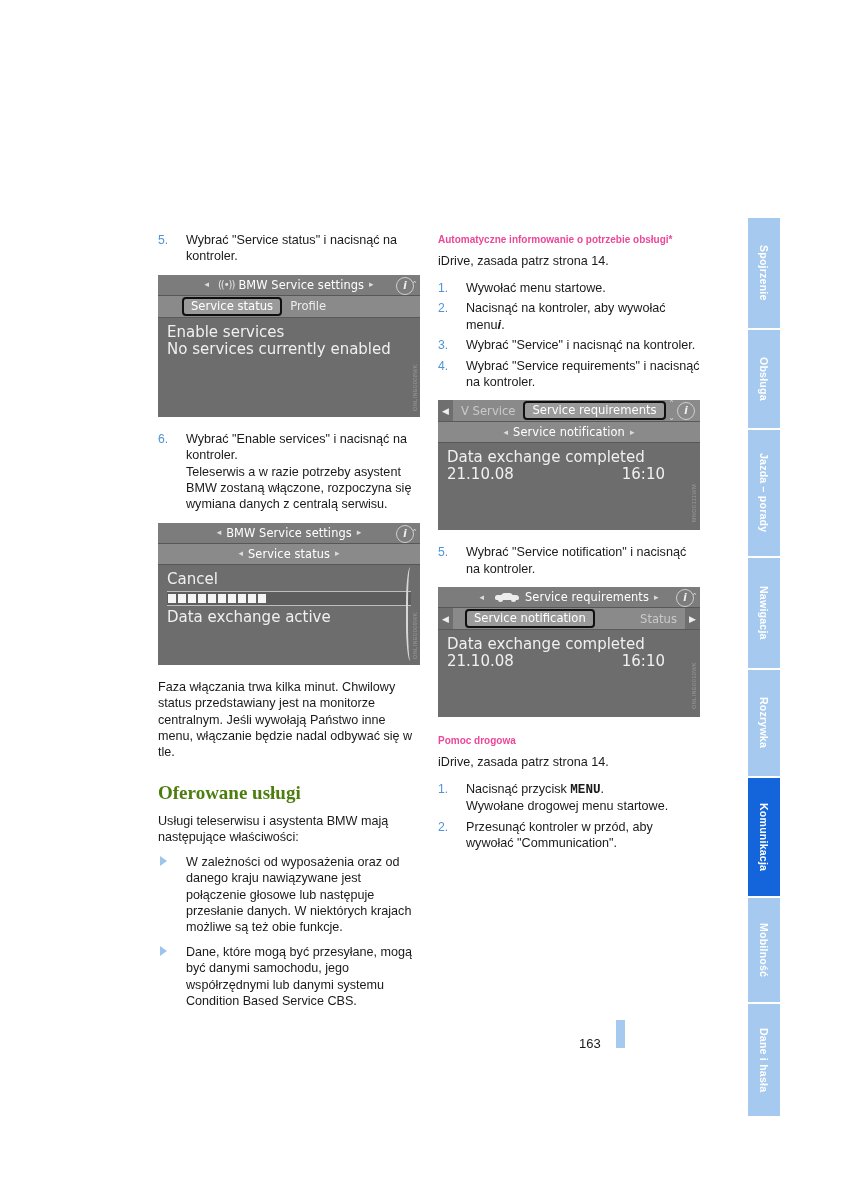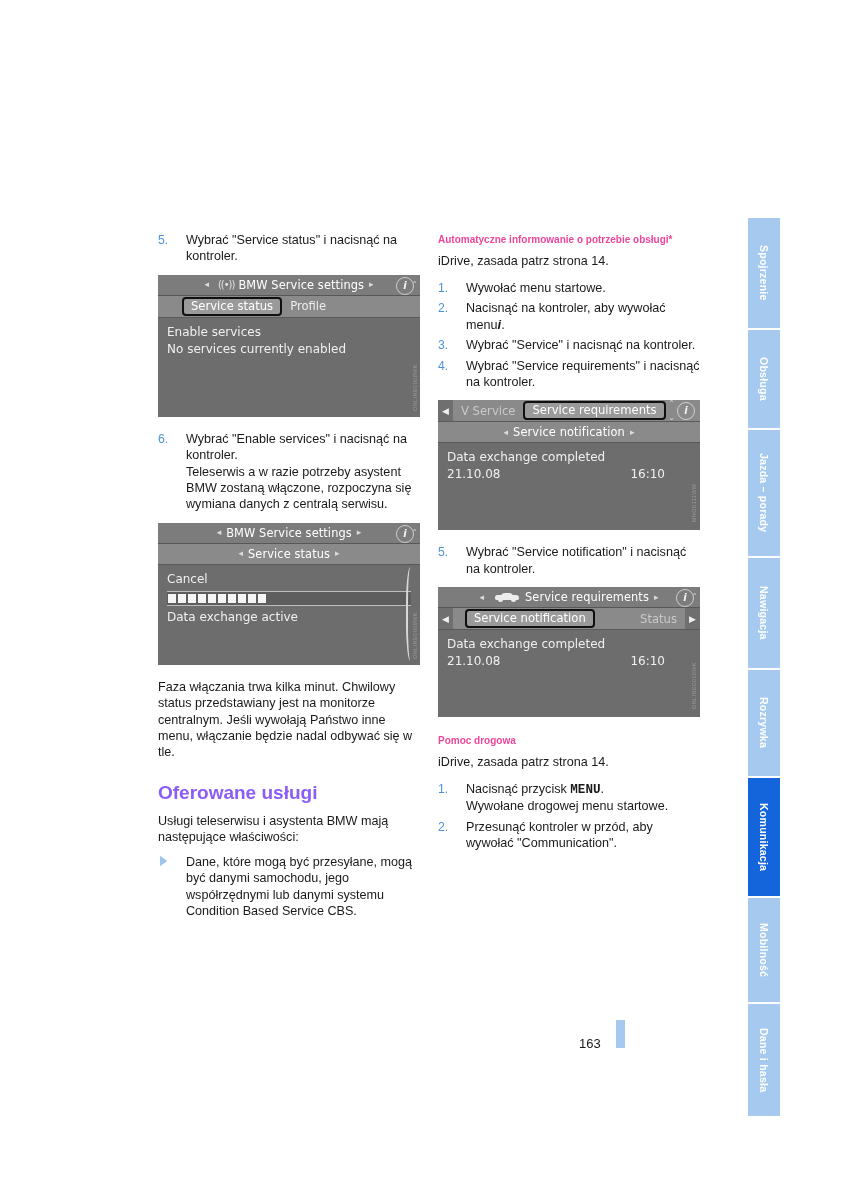--- a/index.html
+++ b/index.html
@@ -39,22 +39,23 @@
     color: #1a1a1a;
     margin: 0 0 11px 0;
     text-align: left;
   }
   .para.tight { margin-bottom: 8px; }
 
   h2.section-title {
     font-size: 19px;
     line-height: 23px;
     font-weight: bold;
-    color: #8b5cf6;
+    color: #4d7c0f;
     margin: 20px 0 9px 0;
+    font-family: Liberation Serif, serif;
   }
   h3.sub-title {
     font-size: 10px;
     line-height: 16.5px;
     font-weight: bold;
     color: #ec4899;
     margin: 0 0 4px 0;
   }
   h3.sub-title.spaced { margin-top: 16px; }
 
@@ -203,21 +204,21 @@
     flex: 0 0 auto;
   }
   .spacer-cell { width: 12px; flex: 0 0 auto; }
   .flex-fill { flex: 1 1 auto; }
 
   
   .body-list {
     position: relative;
     padding: 6px 9px 0 9px;
     color: #f0f0f0;
-    font-size: 12px;
+    font-size: 15px;
     line-height: 17px;
   }
   .body-row { white-space: nowrap; }
   .row-split {
     display: flex;
     justify-content: space-between;
   }
 
   
   .progress-wrap {
@@ -431,20 +432,21 @@
 
     <p class="para">Faza włączania trwa kilka minut. Chwilowy status przedstawiany jest na monitorze centralnym. Jeśli wywołają Państwo inne menu, włączanie będzie nadal odbywać się w tle.</p>
 
     <h2 class="section-title">Oferowane usługi</h2>
 
     <p class="para tight">Usługi teleserwisu i asystenta BMW mają następujące właściwości:</p>
 
     <ul class="bullets">
       <li class="bullet">
         <span class="tri"></span>
+        <span>W zależności od wyposażenia oraz od danego kraju nawiązywane jest połączenie głosowe lub następuje przesłanie danych. W niektórych krajach możliwe są też obie funkcje.</span>
       </li>
       <li class="bullet">
         <span class="tri"></span>
         <span>Dane, które mogą być przesyłane, mogą być danymi samochodu, jego współrzędnymi lub danymi systemu Condition Based Service CBS.</span>
       </li>
     </ul>
   </div>
 
   <div class="col col-right">
 

